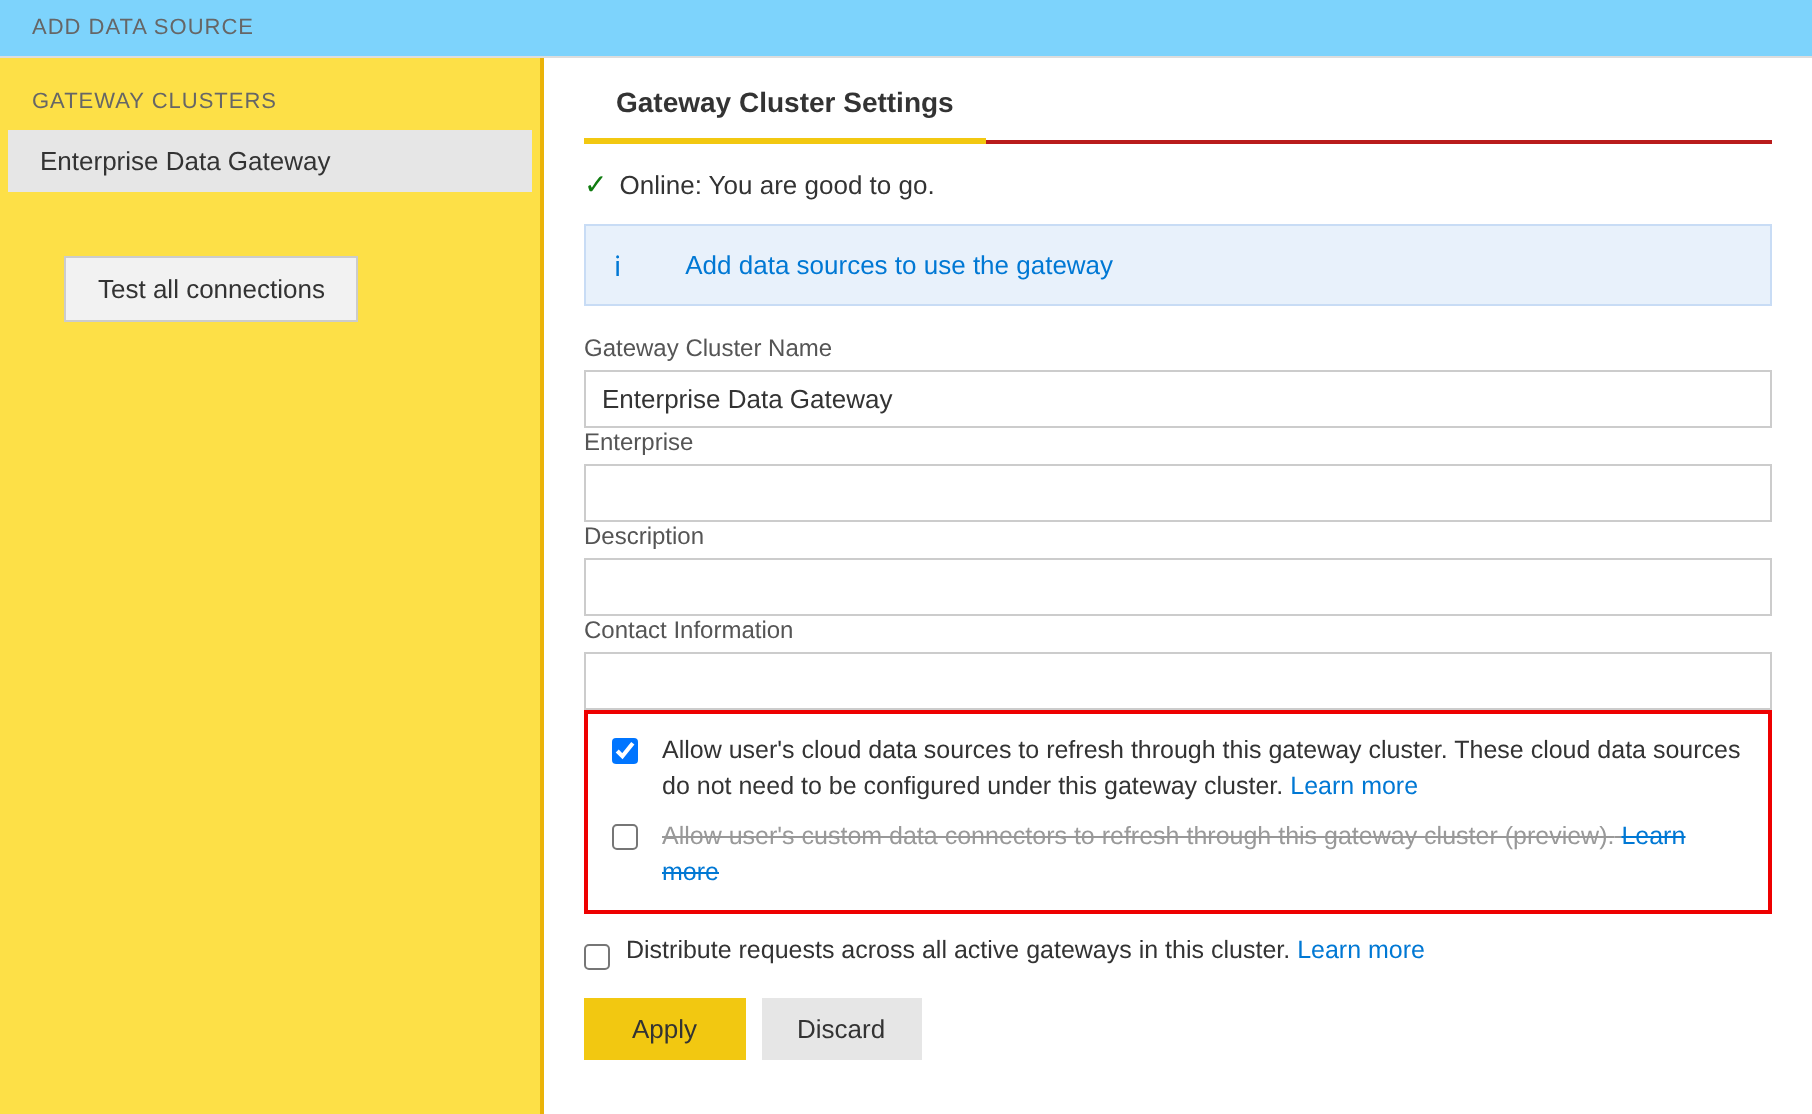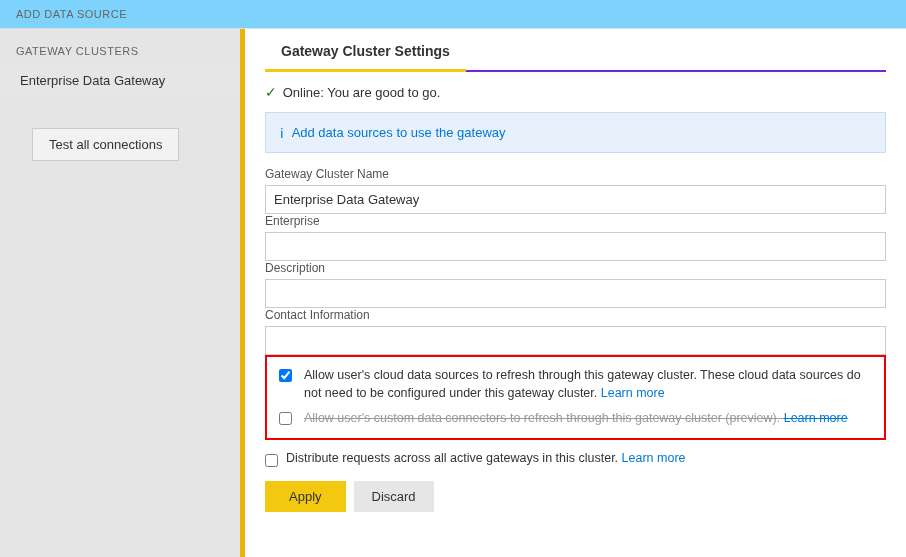--- a/index.html
+++ b/index.html
@@ -28,24 +28,24 @@
 
     
     .main-layout {
       display: flex;
       flex: 1;
       overflow: hidden;
     }
 
     
     .sidebar {
-      width: 245px;
-      border-right: 5px solid #eab308;
+      width: 272px;
+      border-right: 2px solid #eab308;
       padding: 16px 0;
-      background: #e5e5e5;
+      background: #fde047;
       flex-shrink: 0;
     }
     .sidebar-section-title {
       font-size: 11px;
       color: #666;
       text-transform: uppercase;
       letter-spacing: 0.5px;
       padding: 0 16px 8px 16px;
     }
     .sidebar-item {
@@ -69,21 +69,21 @@
     
     .content {
       flex: 1;
       padding: 0 20px 16px 20px;
       overflow-y: auto;
     }
 
     
     .tabs {
       display: flex;
-      border-bottom: 2px solid #6d28d9;
+      border-bottom: 2px solid #b91c1c;
       margin-bottom: 12px;
     }
     .tab {
       padding: 14px 16px 10px 16px;
       cursor: pointer;
       font-size: 14px;
       color: #555;
       border-bottom: 3px solid transparent;
       margin-bottom: -2px;
     }
@@ -120,20 +120,21 @@
     }
     .info-icon {
       color: #0078d4;
       font-size: 14px;
       flex-shrink: 0;
     }
     .info-link {
       color: #0078d4;
       text-decoration: none;
       cursor: pointer;
+      margin-left: 24px;
     }
 
     
     .field-group {
     }
     .field-label {
       font-size: 12px;
       color: #555;
       margin-bottom: 4px;
     }

